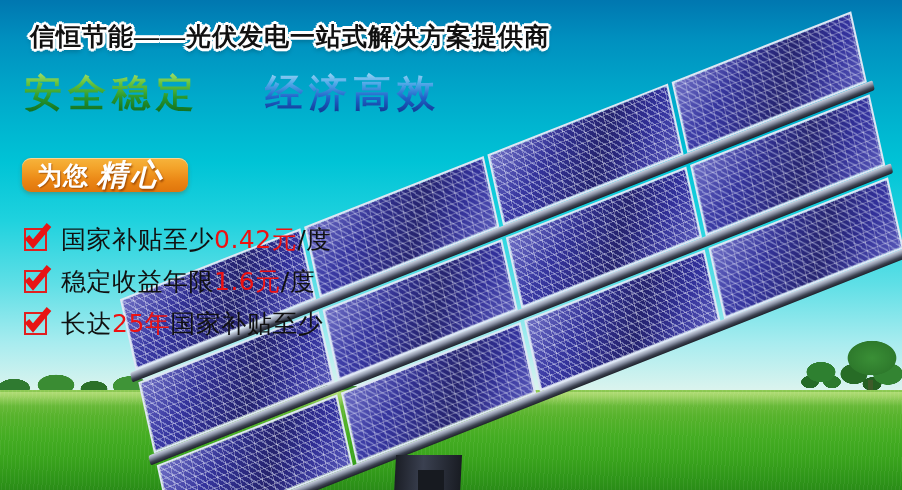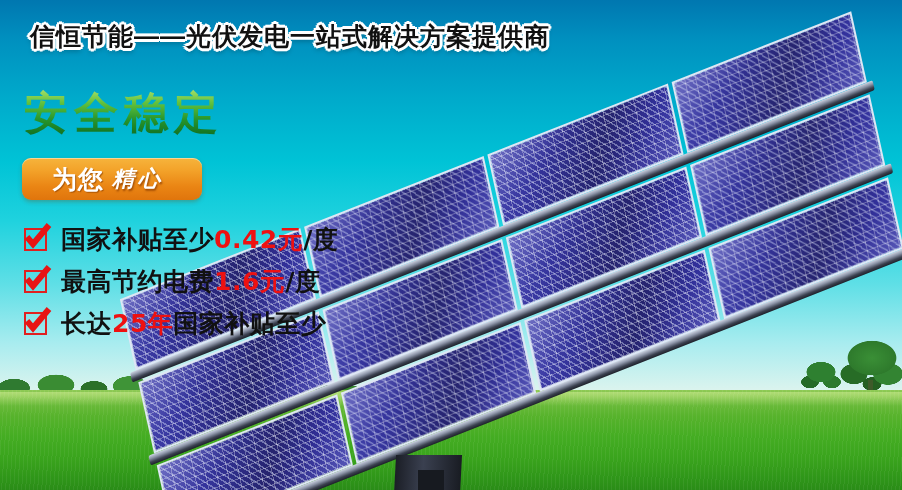--- a/index.html
+++ b/index.html
@@ -140,41 +140,41 @@
     transform:skewX(-3deg);
   }
   .post2{
     position:absolute;left:418px;top:470px;width:26px;height:22px;
     background:#171a20;
   }
 
   
   .headline{
     position:absolute;left:30px;top:20px;
-    font-family:Liberation Sans, sans-serif;
+    font-family:Liberation Serif, serif;
     font-weight:bold;
     font-size:25px;
     letter-spacing:1px;
     color:#111;
     -webkit-text-stroke:0px;
     text-shadow:
       -2px -2px 0 #fff, 2px -2px 0 #fff, -2px 2px 0 #fff, 2px 2px 0 #fff,
       -2px 0 0 #fff, 2px 0 0 #fff, 0 -2px 0 #fff, 0 2px 0 #fff,
       -3px 0 0 #fff, 3px 0 0 #fff, 0 3px 0 #fff, 0 -3px 0 #fff,
       0 4px 5px rgba(0,0,0,.35);
     white-space:nowrap;
   }
 
   
   .title-line{
-    position:absolute;left:24px;top:84px;
+    position:absolute;left:24px;top:68px;
     white-space:nowrap;
     font-family:Liberation Serif, serif;
     font-weight:bold;
-    font-size:44px;
+    font-size:38px;
     letter-spacing:6px;
   }
   .title-seg{position:relative;display:inline-block;}
   .title-seg .fill{
     position:relative;
     background-clip:text;-webkit-background-clip:text;
     color:transparent;-webkit-text-fill-color:transparent;
   }
   .seg-green .fill{
     background-image:linear-gradient(to bottom,#a7e06a 0%,#63c13d 28%,#27962c 62%,#0e6b22 100%);
@@ -187,36 +187,36 @@
     color:transparent;
     -webkit-text-stroke:7px #ffffff;
     text-shadow:0 0 10px rgba(255,255,255,.95), 0 0 18px rgba(255,255,255,.8), 0 5px 7px rgba(0,60,90,.30);
     z-index:-1;
   }
   .title-gap{display:inline-block;width:34px;}
 
   
   .subbanner{
     position:absolute;left:22px;top:158px;
-    height:42px;
-    padding:0 30px;
+    height:34px;
+    padding:0 15px;
     display:flex;align-items:center;
     border-radius:9px;
     background:linear-gradient(to bottom,#f6b43c 0%,#f3a229 30%,#ea8514 68%,#e0750c 100%);
     box-shadow:0 2px 4px rgba(120,60,0,.30), inset 0 1px 0 rgba(255,255,255,.45);
     white-space:nowrap;
   }
   .sub-txt{
     font-family:"DejaVu Sans","Liberation Sans",sans-serif;
     font-weight:bold;font-size:25px;color:#fff;letter-spacing:1px;
     text-shadow:1px 1px 1px rgba(150,70,0,.75);
   }
   .sub-brush{
     font-family:"DejaVu Serif","Liberation Serif",serif;
-    font-weight:bold;font-size:22px;color:#fff;
+    font-weight:bold;font-size:30px;color:#fff;
     font-style:italic;
     letter-spacing:4px;
     padding:0 8px;
     text-shadow:1px 2px 2px rgba(140,60,0,.8);
     text-align:right;
   }
 
   
   .bullets{
     position:absolute;left:24px;top:218px;
@@ -233,21 +233,21 @@
     background:transparent;
     margin-right:14px;
     flex:0 0 auto;
   }
   .cbox svg{
     position:absolute;left:-3px;top:-7px;width:28px;height:28px;
     overflow:visible;
   }
   .btxt{
     font-family:"DejaVu Sans","Liberation Sans",sans-serif;
-    font-weight:bold;
+    font-weight:normal;
     font-size:25px;
     color:#111;
     letter-spacing:.5px;
   }
   .btxt .hl{color:#ee1111;}
 
   
   .nb{white-space:nowrap;}
 </style>
 </head>
@@ -295,20 +295,24 @@
   </div>
 
   <div class="headline">信恒节能——光伏发电一站式解决方案提供商</div>
 
   <div class="title-line">
     <span class="title-seg seg-green">
       <span class="outline">安全稳定</span>
       <span class="fill">安全稳定</span>
     </span>
     <span class="title-gap"></span>
+    <span class="title-seg seg-blue">
+      <span class="outline">经济高效</span>
+      <span class="fill">经济高效</span>
+    </span>
   </div>
 
   <div class="subbanner">
     <span class="sub-txt">为您</span>
     <span class="sub-brush">精心</span>
   </div>
 
   <div class="bullets">
 
     <div class="bullet">
@@ -322,21 +326,21 @@
       </span>
     </div>
 
     <div class="bullet">
       <span class="cbox">
         <svg viewBox="0 0 28 28" aria-hidden="true">
           <path d="M4 14 L10 21 L26 2" stroke="#e81414" stroke-width="6" fill="none" stroke-linecap="butt" stroke-linejoin="miter"></path>
         </svg>
       </span>
       <span class="btxt nb">
-        <span>最高节约电费</span><span class="hl">1.6元</span><span>/度</span>
+        <span>稳定收益年限</span><span class="hl">1.6元</span><span>/度</span>
       </span>
     </div>
 
 
     <div class="bullet">
       <span class="cbox">
         <svg viewBox="0 0 28 28" aria-hidden="true">
           <path d="M4 14 L10 21 L26 2" stroke="#e81414" stroke-width="6" fill="none" stroke-linecap="butt" stroke-linejoin="miter"></path>
         </svg>
       </span>

